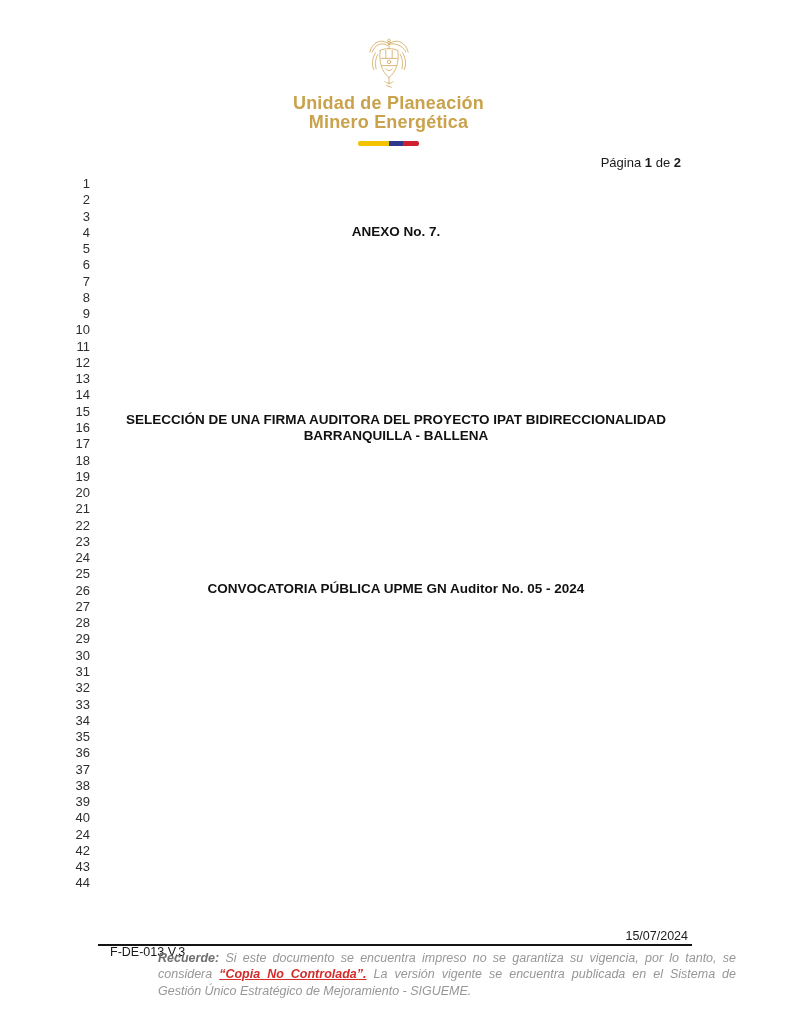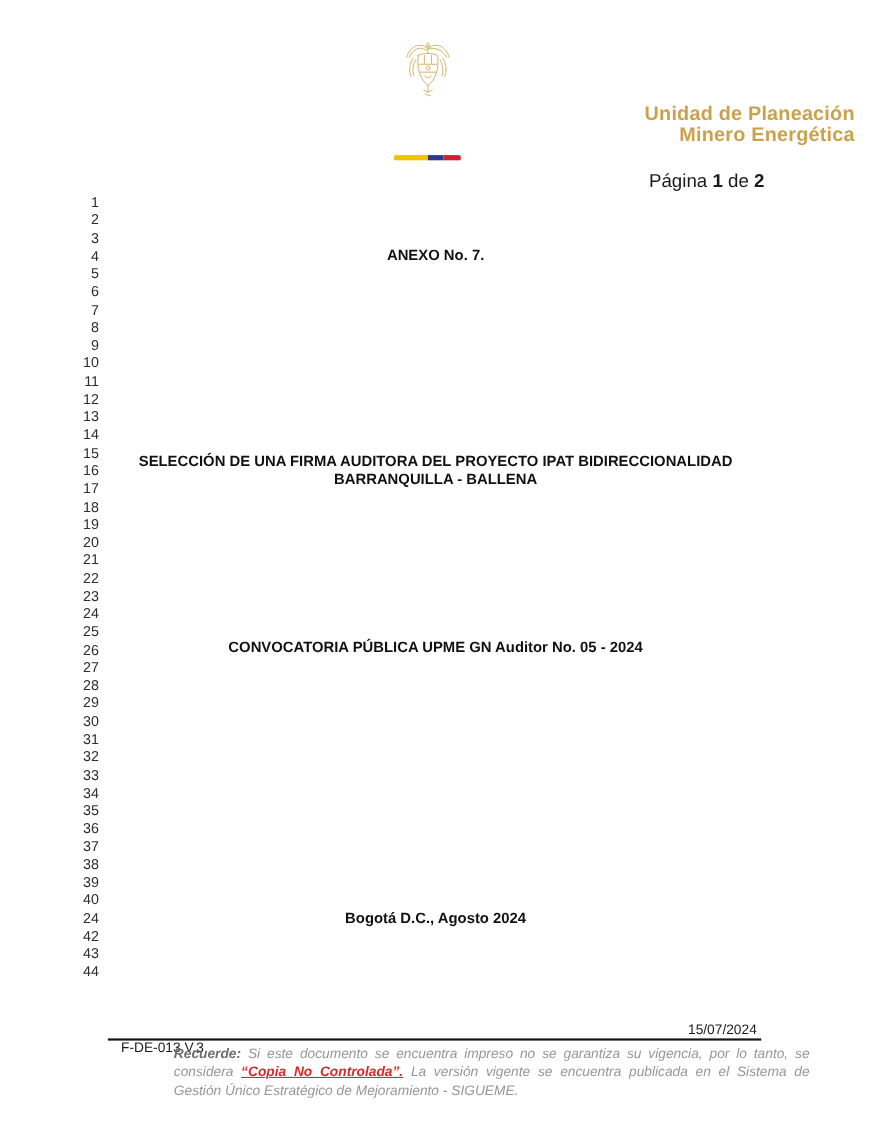--- a/index.html
+++ b/index.html
@@ -2,33 +2,33 @@
 <html><head>
 <meta charset="utf-8">
 <style>
   html,body{margin:0;padding:0;background:#ffffff;}
   .page{
     position:relative;width:791px;height:1024px;background:#ffffff;overflow:hidden;
     font-family:"Liberation Sans", sans-serif;color:#1a1a1a;
   }
 
   
-  .logo-block{position:absolute;top:36px;left:0;width:777px;text-align:right;}
+  .logo-block{position:absolute;top:36px;left:0;width:777px;text-align:center;}
   .crest{display:block;margin:0 auto;width:50px;height:56px;}
   .org-line{color:#C9A24B;font-weight:bold;line-height:19px;letter-spacing:.2px;}
   .org-line1{font-size:18px;margin-top:2px;}
   .org-line2{font-size:18px;}
   .flag-bar{margin:9px auto 0 auto;width:61px;height:5px;display:flex;border-radius:2px;overflow:hidden;}
   .flag-seg{height:100%;}
   .flag-yellow{width:51%;}
   .flag-blue{width:23%;}
   .flag-red{width:26%;}
 
   .page-indicator{
-    position:absolute;top:155px;right:96px;font-size:17px;color:#1a1a1a;
+    position:absolute;top:155px;right:110px;font-size:13px;color:#1a1a1a;
   }
   .page-indicator b{font-weight:bold;}
 
   
   .line-numbers{
     position:absolute;top:176px;left:0;width:90px;text-align:right;
     font-size:13px;color:#2e2e2e;
   }
   .line-numbers div{height:16.28px;line-height:16.28px;}
 
@@ -144,20 +144,19 @@
       <div>42</div>
       <div>43</div>
       <div>44</div>
     </div>
 
   <div class="doc-heading h-line4">ANEXO No. 7.</div>
   <div class="doc-heading h-line15">
     <div class="inner">SELECCIÓN DE UNA FIRMA AUDITORA DEL PROYECTO IPAT BIDIRECCIONALIDAD BARRANQUILLA - BALLENA</div>
   </div>
   <div class="doc-heading h-line26">CONVOCATORIA PÚBLICA UPME GN Auditor No. 05 - 2024</div>
-  <div class="doc-heading h-line41">Bogotá D.C., Agosto 2024</div>
 
   <div class="footer-code">F-DE-013 V.3</div>
   <div class="footer-date">15/07/2024</div>
   <div class="footer-rule"></div>
   <div class="footer-note"><span class="note-label">Recuerde:</span> <span>Si este documento se encuentra impreso no se garantiza su vigencia, por lo tanto, se considera</span> <span class="note-highlight" id="note-highlight" style="color: rgb(212, 43, 43);">“Copia No Controlada”.</span> <span>La versión vigente se encuentra publicada en el Sistema de Gestión Único Estratégico de Mejoramiento - SIGUEME.</span></div>
 
 </div>
 
 </body></html>

